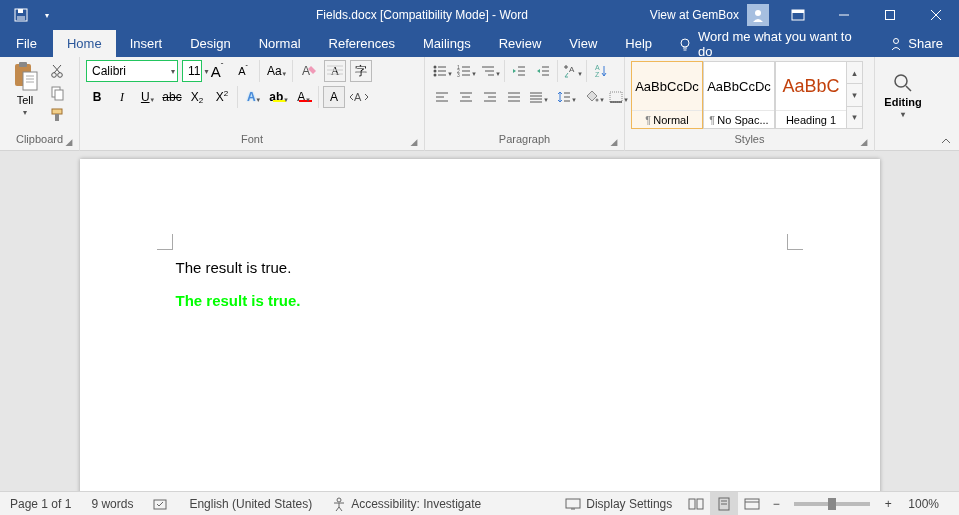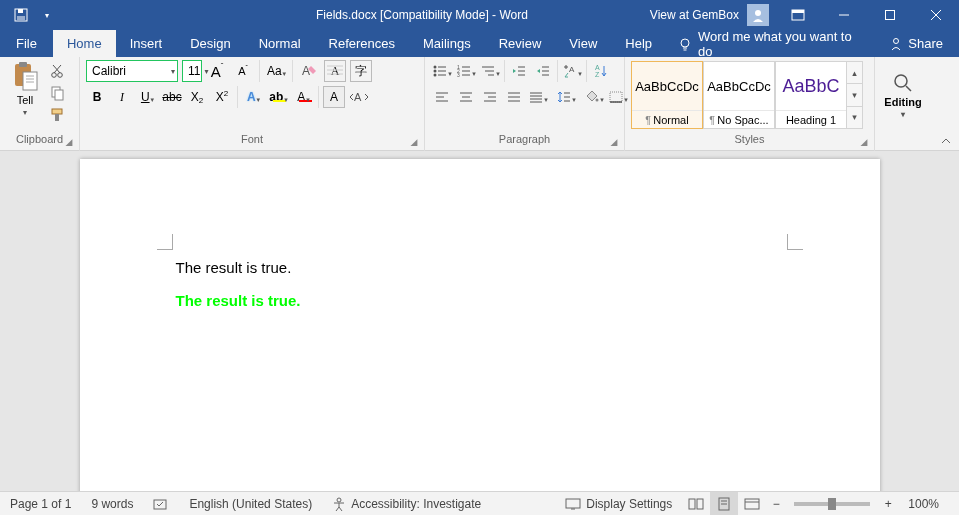--- a/index.html
+++ b/index.html
@@ -455,21 +455,21 @@
       <div class="style-tile">
         <div class="prev" style="font-size:13px;">
             <span>AaBbCcDc</span>
           </div>
         <div class="name">
             <span style="color:#888;">¶</span>
             <span>No Spac...</span>
           </div>
       </div>
       <div class="style-tile">
-        <div class="prev" style="font-size:18px;color:#4c1d95;">
+        <div class="prev" style="font-size:18px;color:#c2410c;">
             <span>AaBbC</span>
           </div>
         <div class="name">
             <span>Heading 1</span>
           </div>
       </div>
       <div class="style-arrows">
         <div>▴</div>
         <div>▾</div>
         <div>▾</div>

